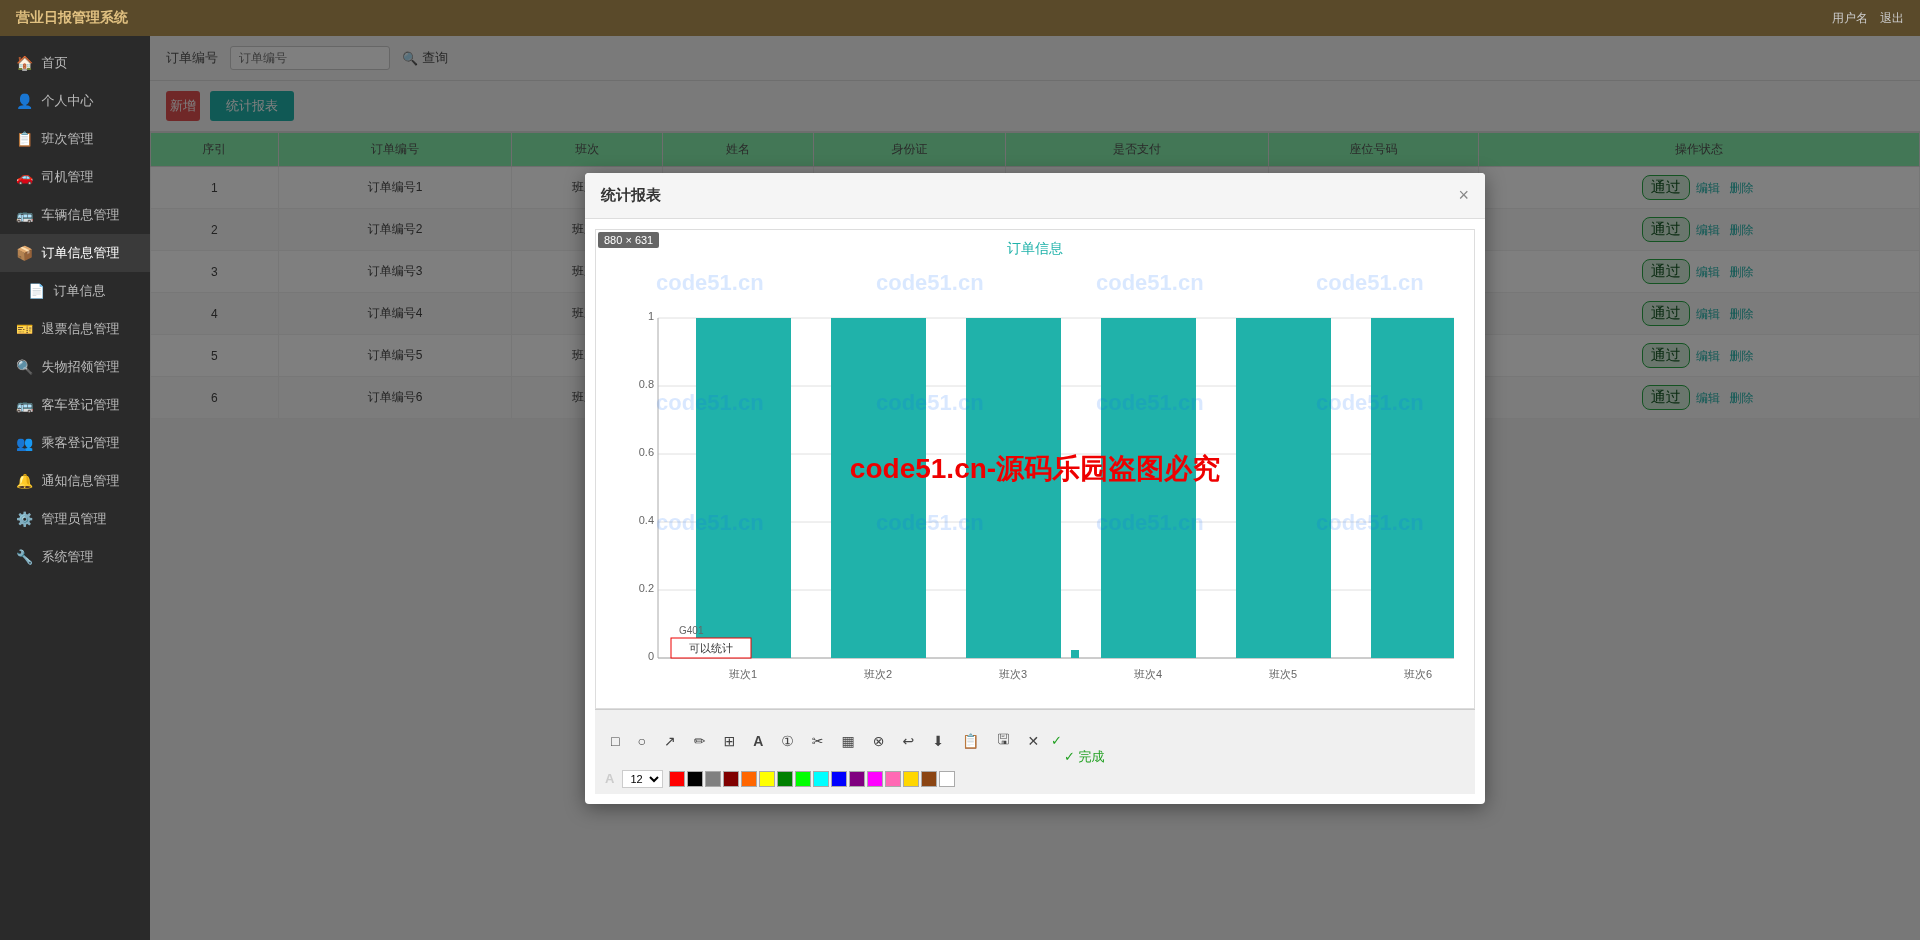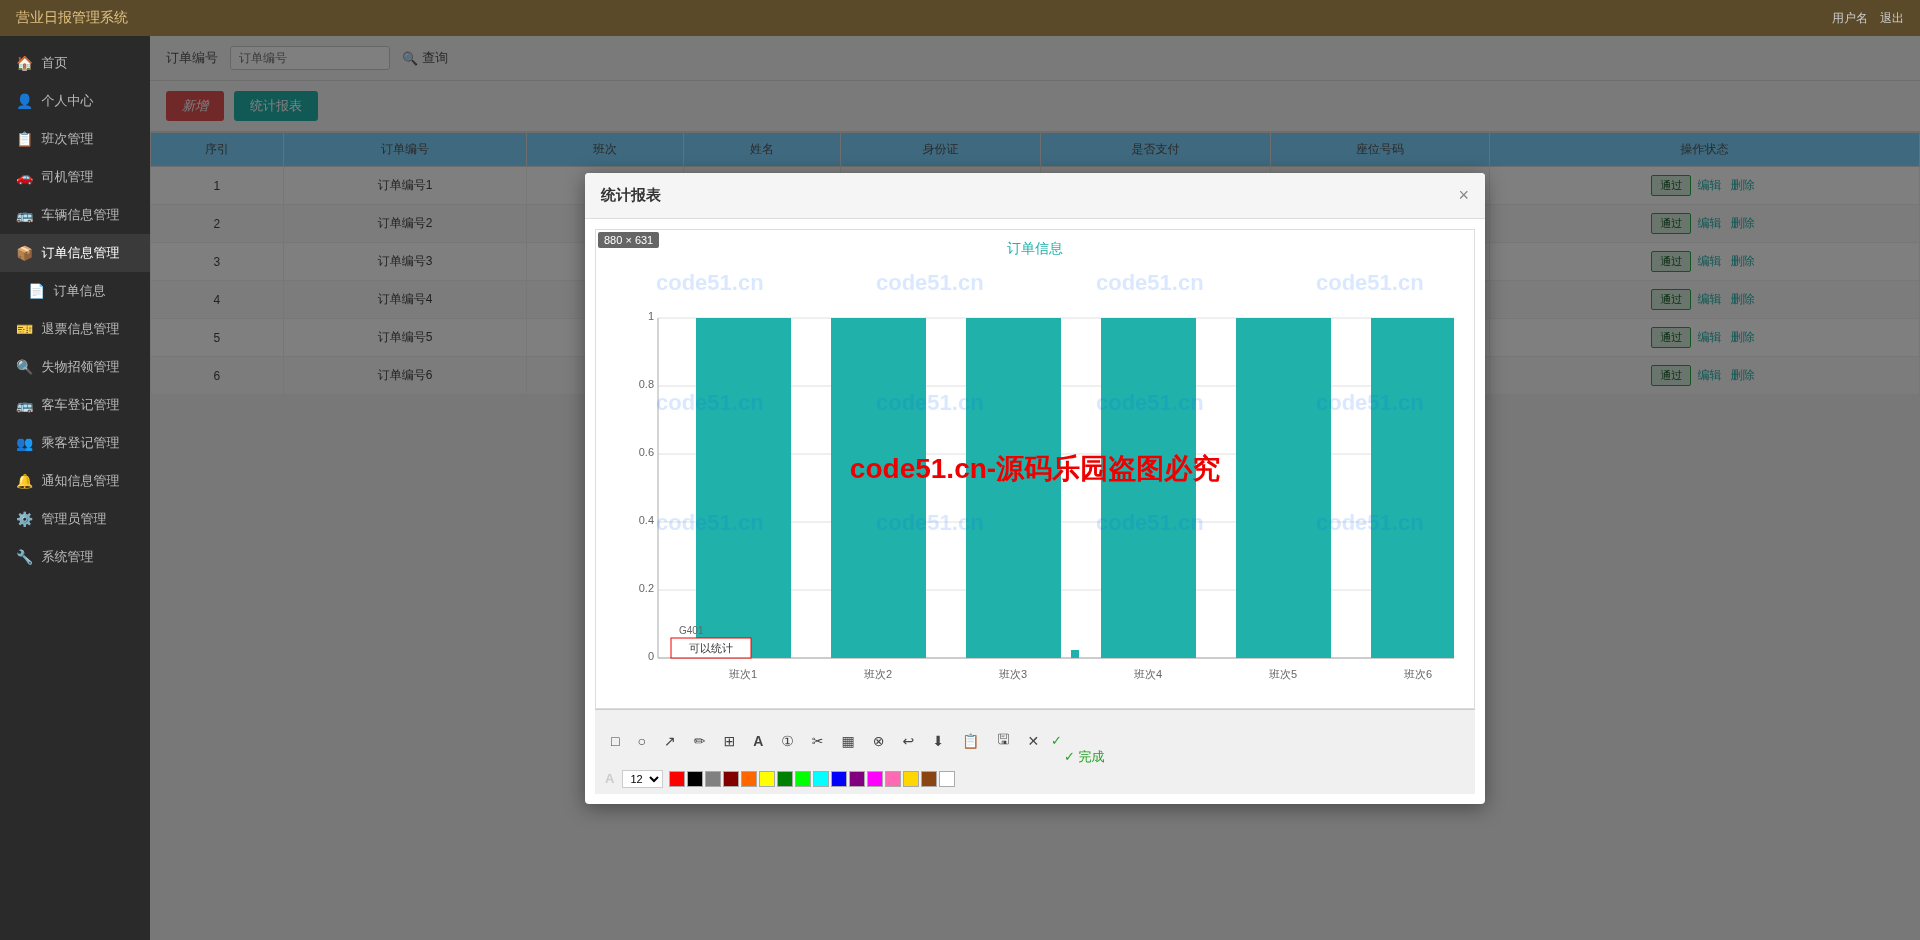--- a/index.html
+++ b/index.html
@@ -9,21 +9,21 @@
     .top-bar {
       background: #5a4a2a;
       height: 36px;
       display: flex;
       align-items: center;
       padding: 0 16px;
       color: #e0c080;
       font-size: 14px;
       justify-content: space-between;
     }
-    .top-bar-left { display: flex; align-items: flex-start; gap: 8px; }
+    .top-bar-left { display: flex; align-items: flex-start; gap: 8px; font-weight: bold; }
     .top-bar-right { display: flex; align-items: center; gap: 12px; font-size: 12px; color: #ccc; }
 
     
     .main-layout { display: flex; flex: 1; overflow: hidden; }
 
     
     .sidebar {
       width: 150px;
       background: #2a2a2a;
       display: flex;
@@ -86,49 +86,48 @@
       padding: 10px 16px;
       display: flex;
       gap: 10px;
       background: #f5f5f5;
       border-bottom: 1px solid #ddd;
     }
     .btn-add {
       background: #e05050;
       color: #fff;
       border: none;
-      padding: 6px 16px;
+      padding: 6px 4px;
       border-radius: 3px;
       cursor: pointer;
       font-size: 13px;
-      font-style: italic;
     }
     .btn-stats {
       background: #20b2aa;
       color: #fff;
       border: none;
       padding: 6px 16px;
       border-radius: 3px;
       cursor: pointer;
       font-size: 13px;
     }
 
     
     .table-container { flex: 1; overflow-y: auto; padding: 0; }
     table { width: 100%; border-collapse: collapse; background: #fff; font-size: 12px; }
-    thead tr { background: #7dd3fc; }
+    thead tr { background: #86efac; }
     th { padding: 8px 6px; text-align: center; border: 1px solid #ddd; color: #555; font-weight: normal; white-space: nowrap; }
     td { padding: 8px 6px; text-align: center; border: 1px solid #eee; color: #444; }
     tr:nth-child(even) td { background: #f9f9f9; }
 
     .status-badge {
       display: inline-block;
       padding: 2px 8px;
-      border-radius: 2px;
-      font-size: 11px;
+      border-radius: 8px;
+      font-size: 15px;
     }
     .status-unpaid { background: #fff3cd; color: #856404; border: 1px solid #ffc107; }
     .status-ok { background: #d4edda; color: #155724; border: 1px solid #28a745; }
 
     .action-link { color: #20b2aa; cursor: pointer; text-decoration: none; margin: 8px 3px; }
 
     
     .modal-overlay {
       position: absolute;
       top: 0; left: 0; right: 0; bottom: 0;

